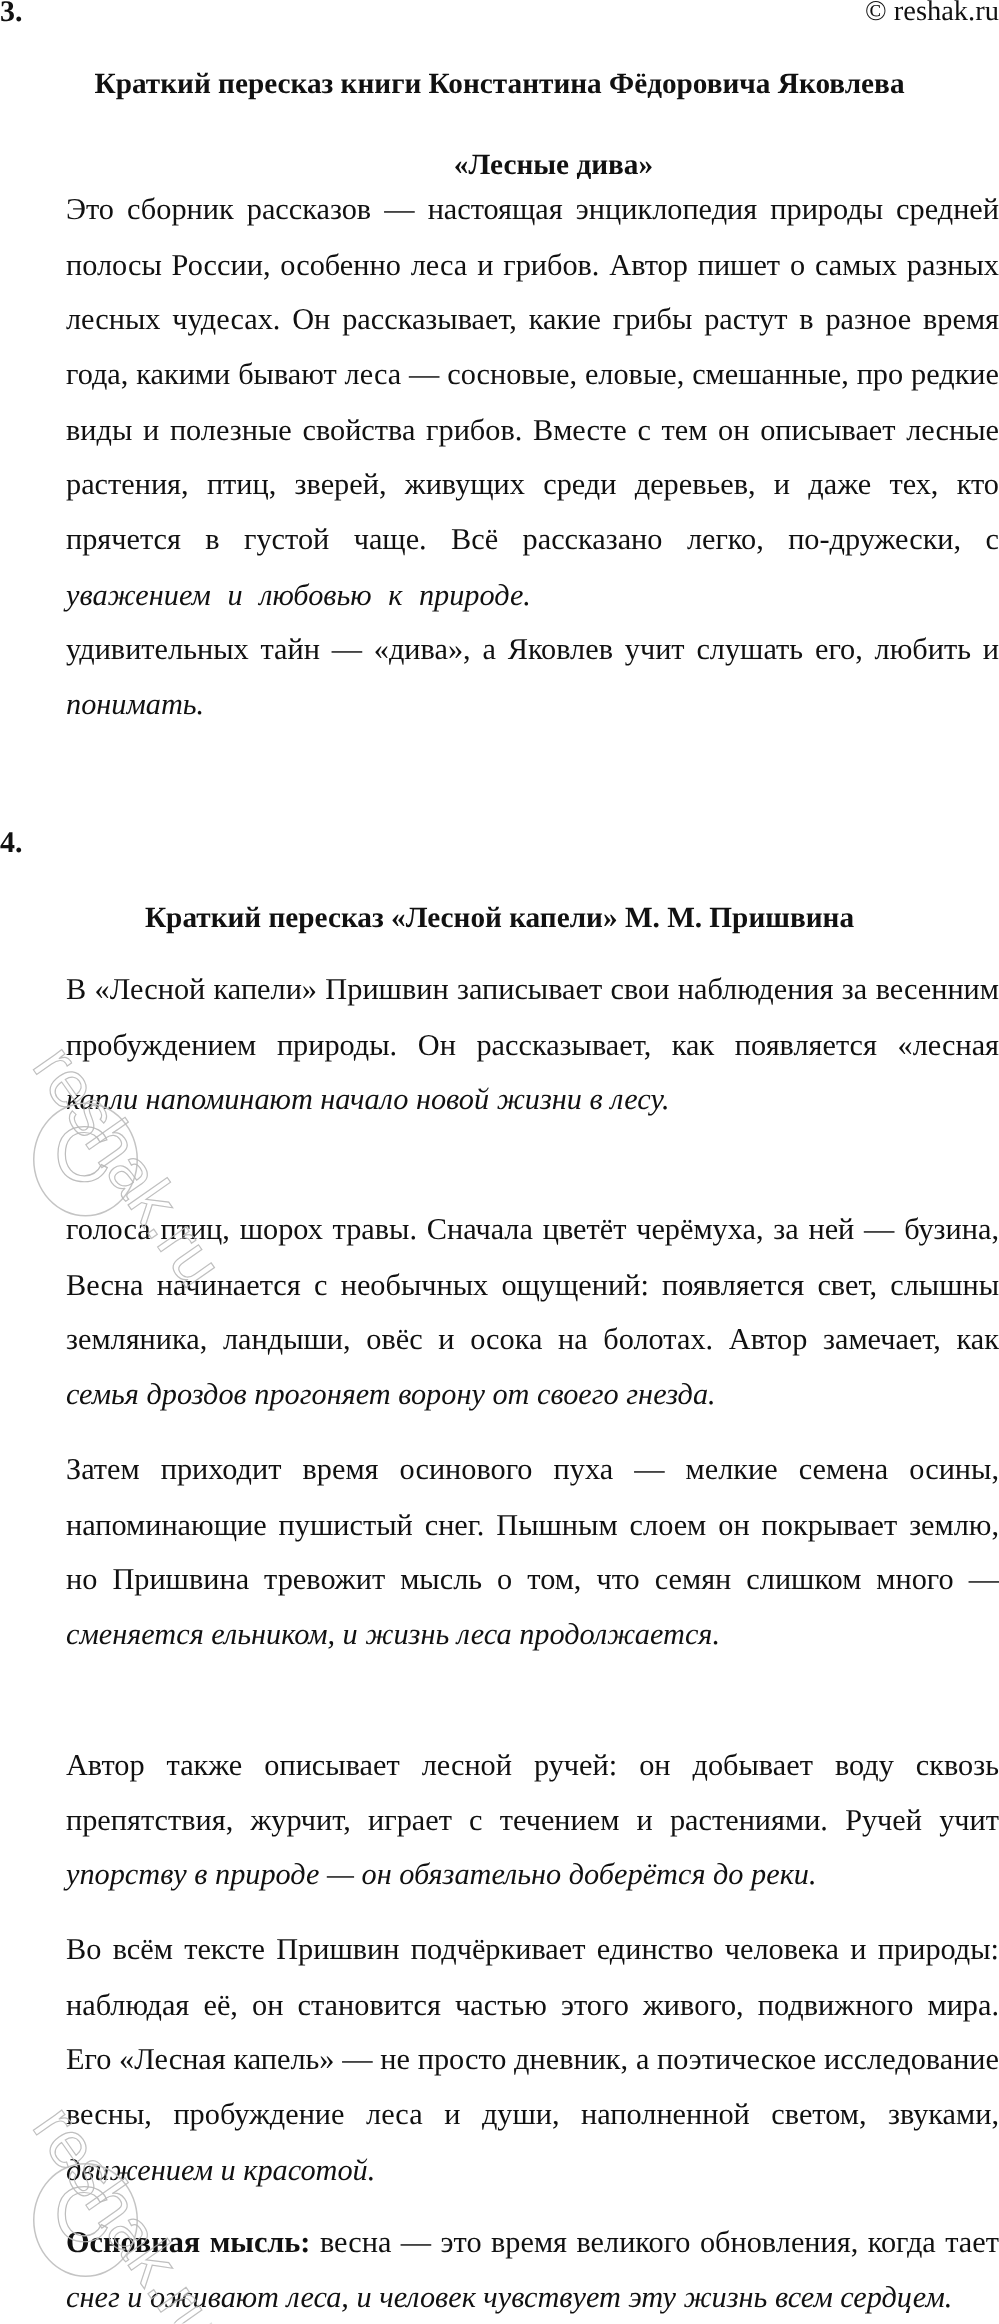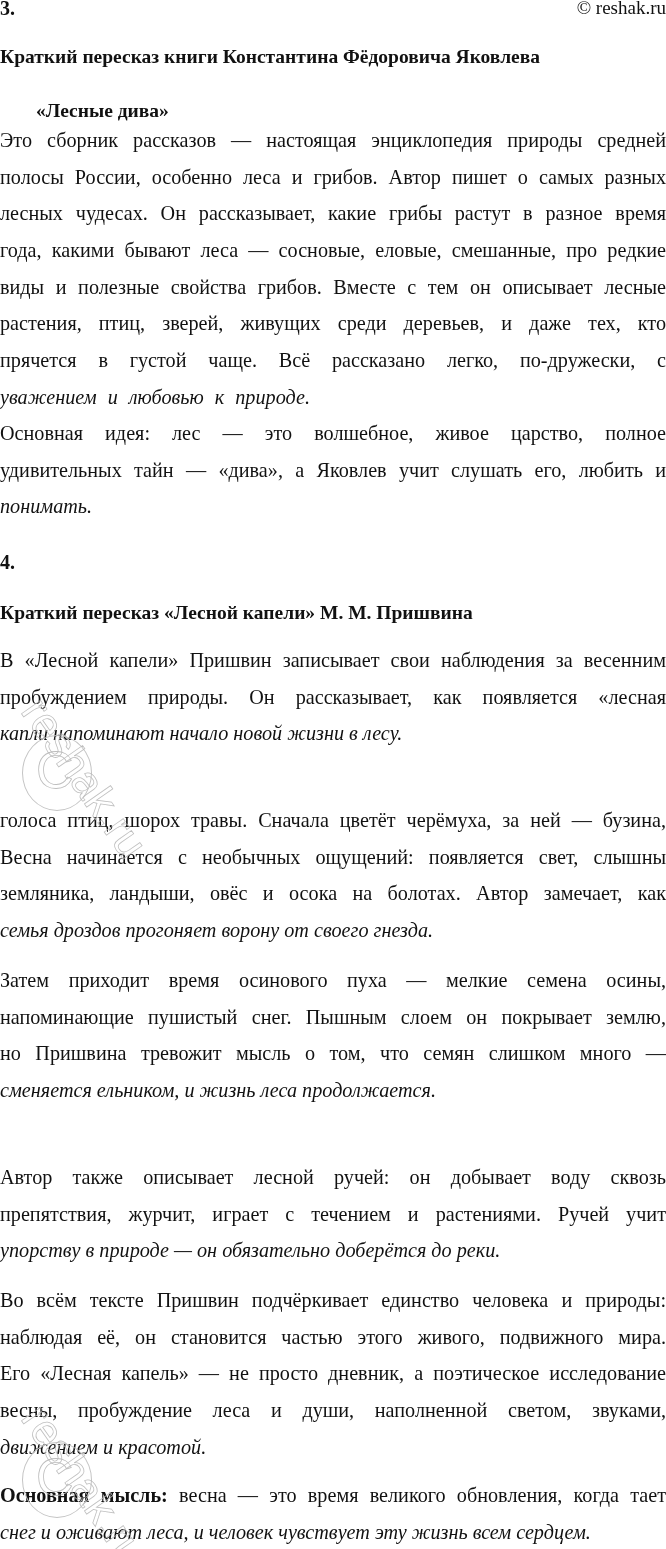--- a/index.html
+++ b/index.html
@@ -10,31 +10,31 @@
   }
   .num {
     position: absolute; left: 0; top: -4px;
     font-weight: bold; font-size: 20px; line-height: 24px;
   }
   .copyright {
     position: absolute; right: 0; top: -4px;
     font-size: 19px; line-height: 24px;
   }
   .heading {
-    position: absolute; left: 0; width: 666px; 
+    position: absolute; left: 0; width: 666px; text-align: center;
     font-weight: bold; font-size: 19.5px; line-height: 38px;
   }
   .para {
     position: absolute; left: 0; width: 666px;
     font-size: 20.2px; line-height: 36.7px;
     text-align: justify; text-align-last: left;
   }
   .line {
     display: block; height: 36.7px; white-space: nowrap;
-    text-align: justify; text-align-last: justify;
+    text-align: justify; text-align-last: justify; padding-left: 44px;
   }
   .line.last { text-align-last: left; font-style: italic; }
   .bold { font-weight: bold; }
   .watermark {
     position: absolute; pointer-events: none;
     color: transparent;
     -webkit-text-stroke: 0.8px #b9b9b9;
     font-family: "Liberation Sans", "DejaVu Sans", sans-serif;
     font-size: 44px; line-height: 1;
     transform: rotate(55deg); transform-origin: left top;
@@ -65,21 +65,20 @@
   <span class="line">полосы России, особенно леса и грибов. Автор пишет о самых разных</span>
   <span class="line">лесных чудесах. Он рассказывает, какие грибы растут в разное время</span>
   <span class="line">года, какими бывают леса — сосновые, еловые, смешанные, про редкие</span>
   <span class="line">виды и полезные свойства грибов. Вместе с тем он описывает лесные</span>
   <span class="line">растения, птиц, зверей, живущих среди деревьев, и даже тех, кто</span>
   <span class="line">прячется в густой чаще. Всё рассказано легко, по-дружески, с</span>
   <span class="line last" style="word-spacing:6px;">уважением и любовью к природе.</span>
 </div>
 
 <div class="para" style="top:415px;">
-  <span class="line">Основная идея: лес — это волшебное, живое царство, полное</span>
   <span class="line">удивительных тайн — «дива», а Яковлев учит слушать его, любить и</span>
   <span class="line last">понимать.</span>
 </div>
 
 <div class="num" style="top:550px;">4.</div>
 <div class="heading" style="top:594px;">Краткий пересказ «Лесной капели» М. М. Пришвина</div>
 
 <div class="para" style="top:642px;">
   <span class="line">В «Лесной капели» Пришвин записывает свои наблюдения за весенним</span>
   <span class="line">пробуждением природы. Он рассказывает, как появляется «лесная</span>

